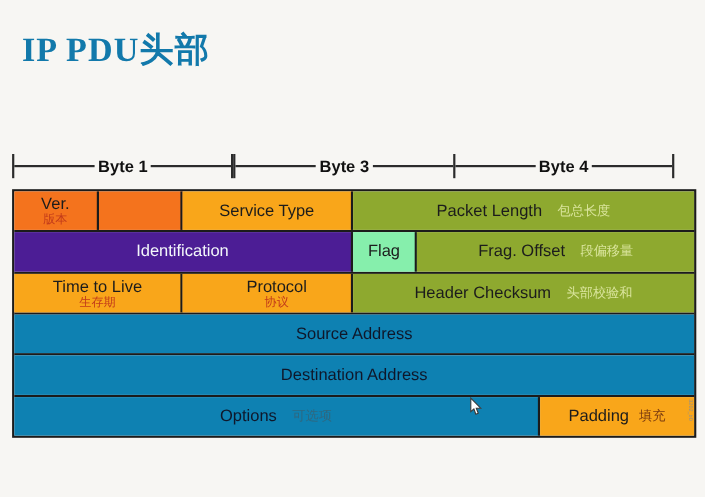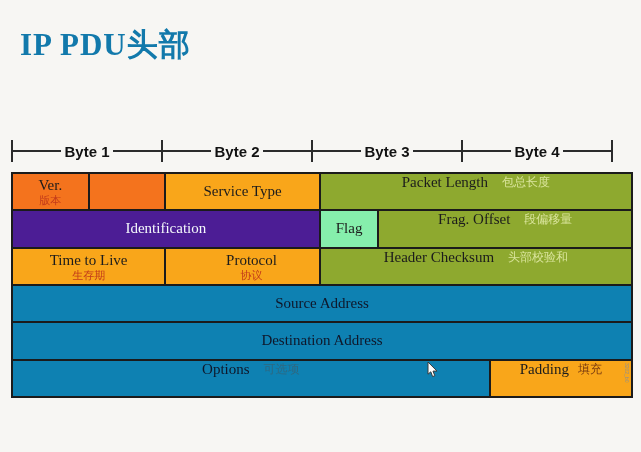--- a/index.html
+++ b/index.html
@@ -54,35 +54,34 @@
   }
 
   
   .ip-table {
     position: absolute;
     left: 11px; top: 172px;
     width: 622px; height: 226px;
     border: 2px solid #1b1b1b;
     display: flex;
     flex-direction: column;
-    font-family: Liberation Serif, serif;
   }
   .row { display: flex; flex: 1 1 0; border-bottom: 2px solid #1b1b1b; min-height: 0; }
   .row:last-child { border-bottom: none; }
   .cell {
     display: flex;
     flex-direction: column;
     align-items: center;
     justify-content: center;
     border-right: 2px solid #1b1b1b;
     min-width: 0;
     overflow: hidden;
   }
   .cell:last-child { border-right: none; }
-  .cell.inline { flex-direction: row; align-items: flex-start; }
+  .cell.inline { flex-direction: row; align-items: center; }
 
   .en { font-size: 15px; color: #1c1c1c; line-height: 17px; white-space: nowrap; }
   .zh-sub { font-size: 11px; line-height: 12px; color: #c23b1a; margin-top: 0; white-space: nowrap; }
   .zh-side { font-size: 12px; margin-left: 14px; white-space: nowrap; }
   .zh-pale { color: #d9e49b; }
   .zh-darkblue { color: #2e6880; }
   .zh-brown { color: #7a3b10; margin-left: 9px; }
   .light .en { color: #0f172a; }
   .white .en { color: #f4f8fb; }
 
@@ -124,25 +123,20 @@
   <h1 class="title">IP PDU头部</h1>
 
   <div class="ruler">
     <div class="tick"></div>
     <div class="segment">
       <div class="line"></div>
       <span class="byte-label">Byte 1</span>
       <div class="line"></div>
     </div>
     <div class="tick"></div>
-    <div class="segment">
-      <div class="line"></div>
-      <span class="byte-label">Byte 2</span>
-      <div class="line"></div>
-    </div>
     <div class="tick"></div>
     <div class="segment">
       <div class="line"></div>
       <span class="byte-label">Byte 3</span>
       <div class="line"></div>
     </div>
     <div class="tick"></div>
     <div class="segment">
       <div class="line"></div>
       <span class="byte-label">Byte 4</span>

